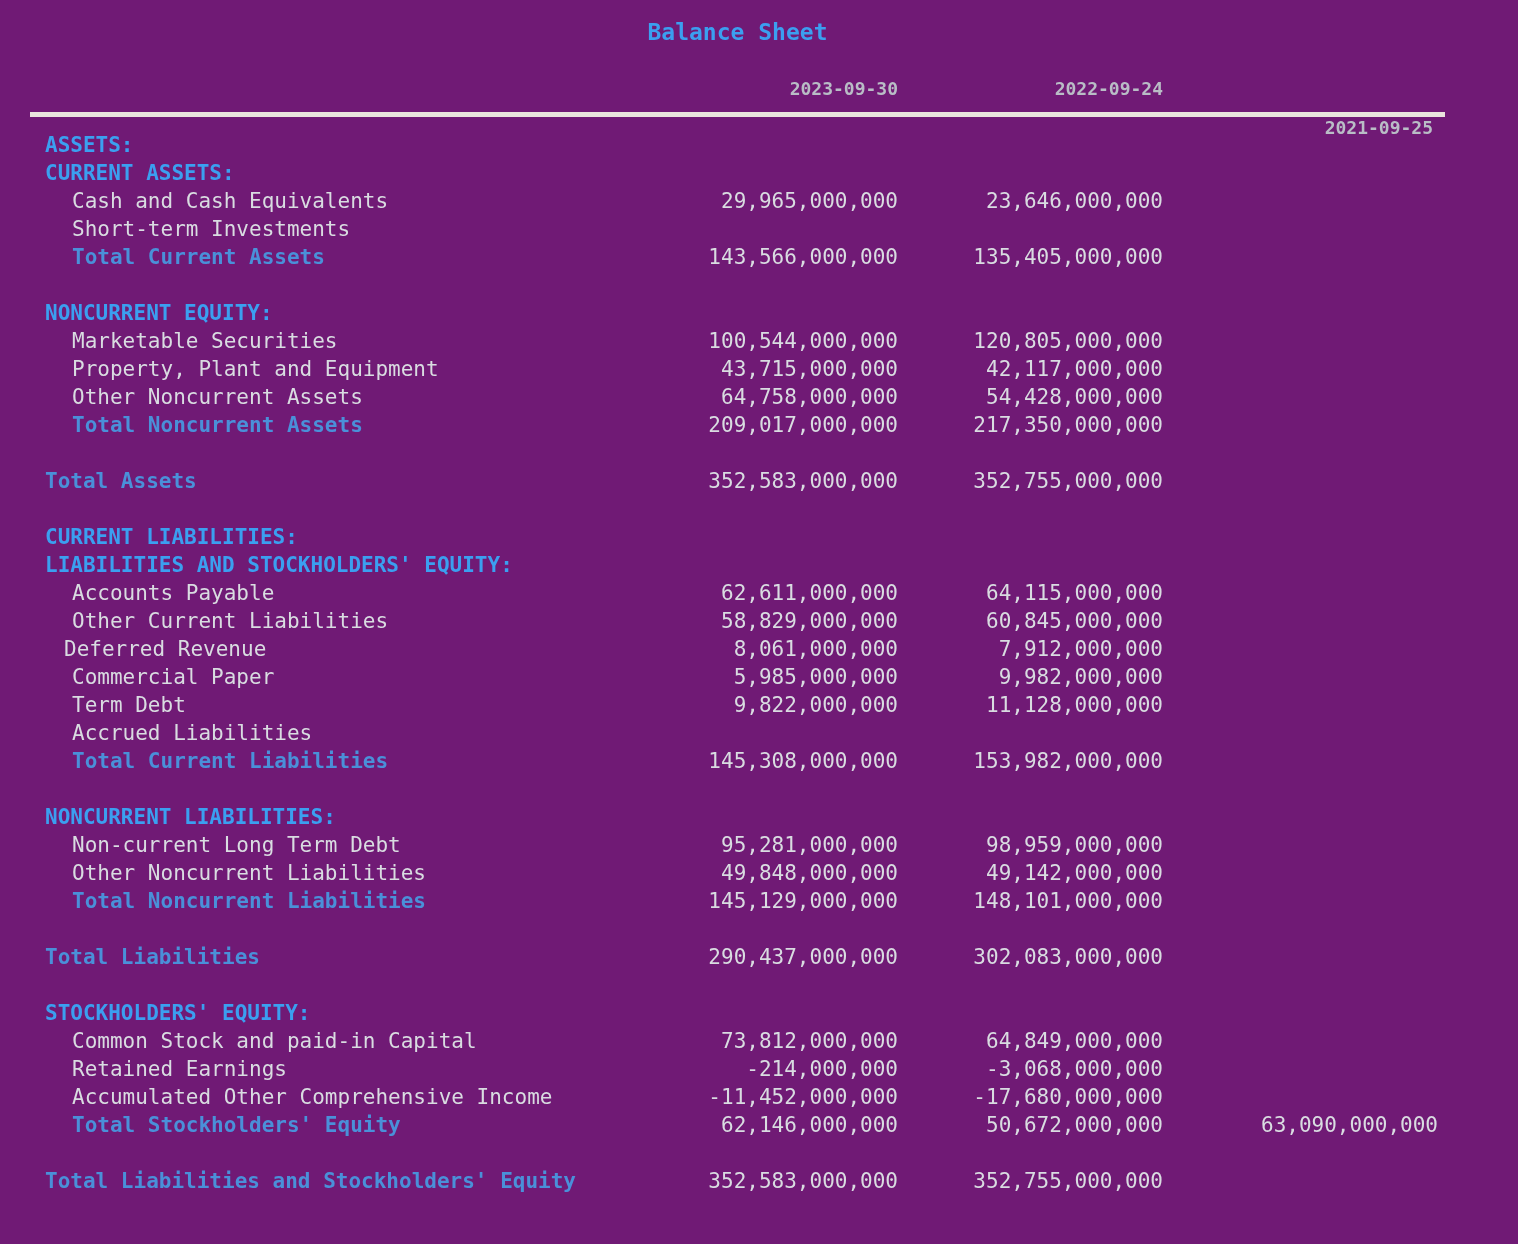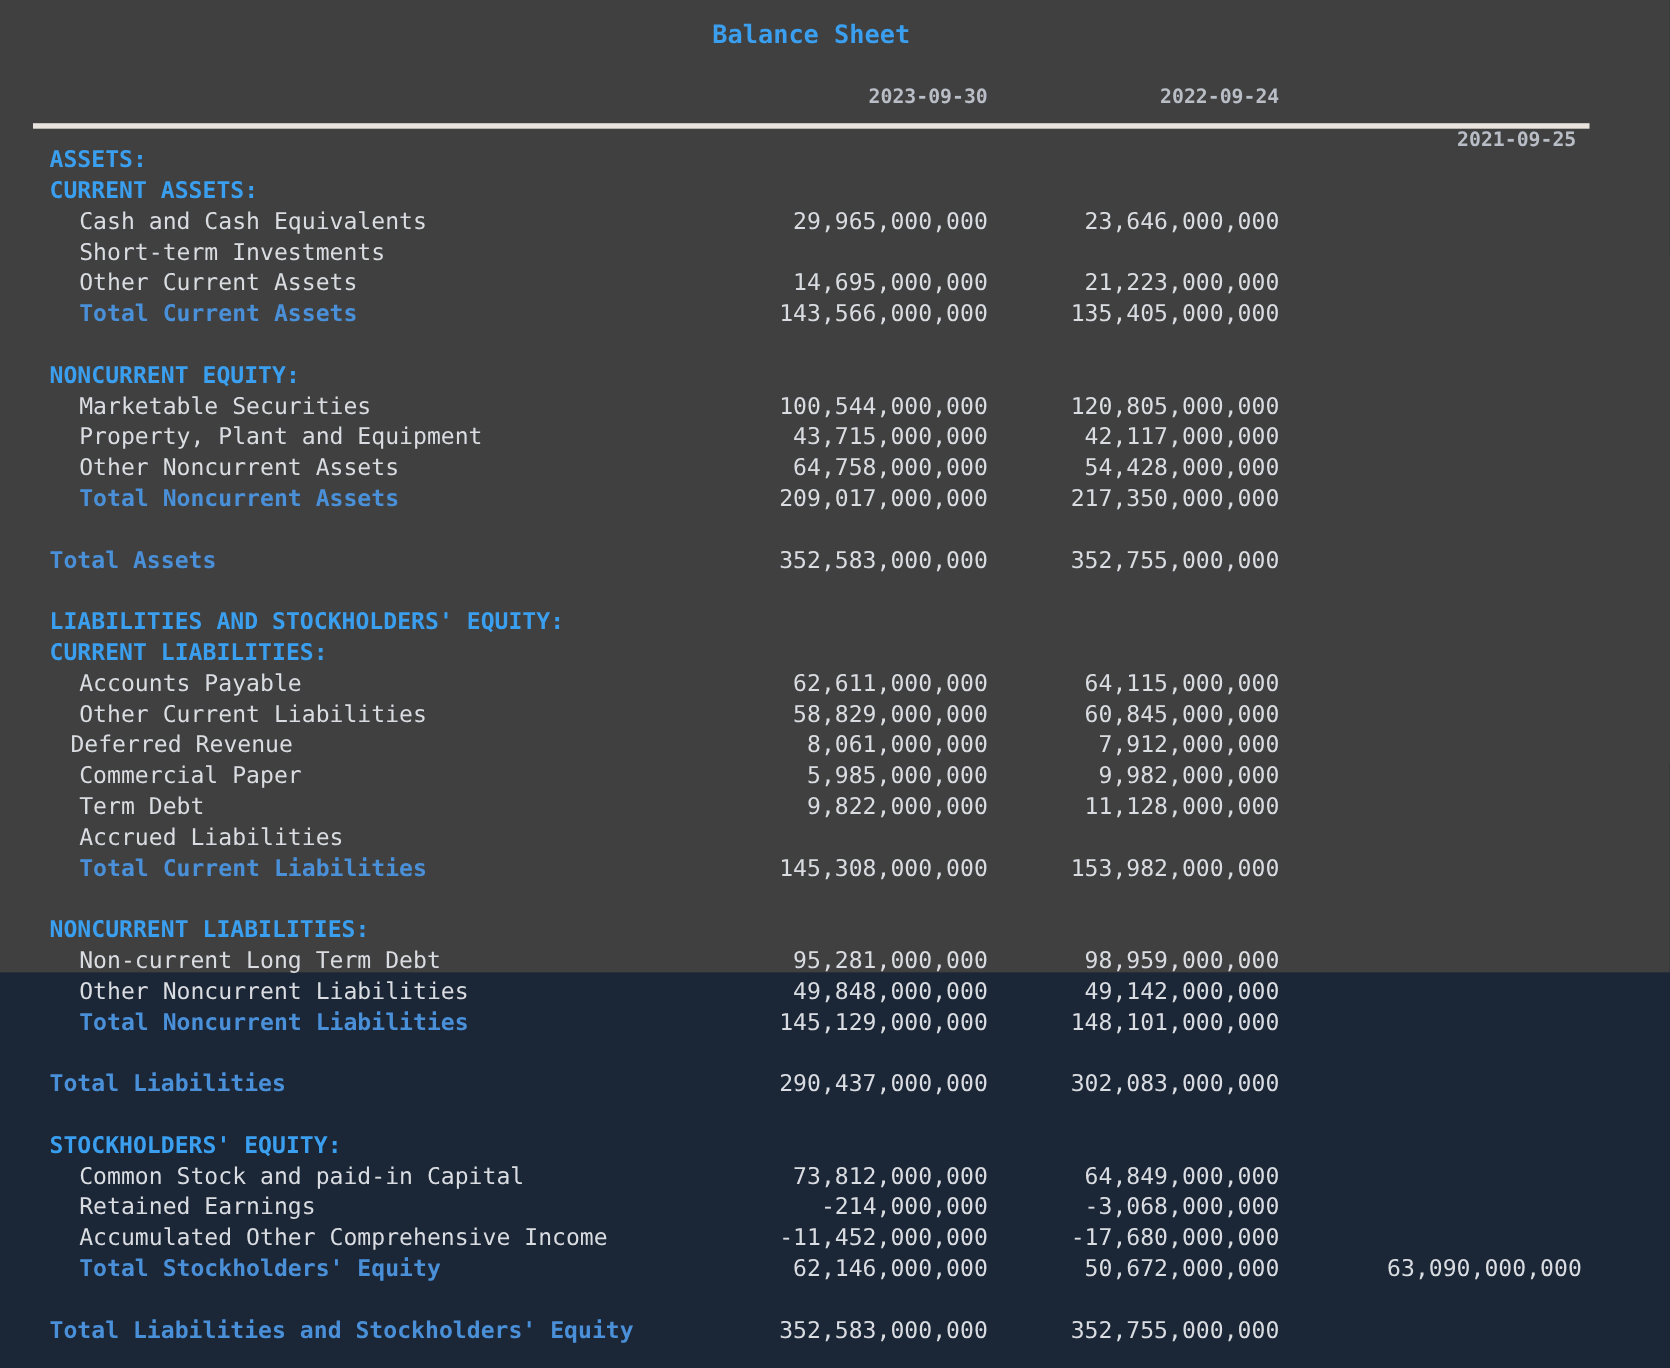--- a/index.html
+++ b/index.html
@@ -10,22 +10,22 @@
   body {
     width: 1518px;
     height: 1244px;
     overflow: hidden;
     font-family: "DejaVu Sans Mono", "Liberation Mono", monospace;
   }
 
   #sheet {
     position: relative;
     width: 1518px;
-    height: 884px;
-    background: #404040;
+    height: 1244px;
+    background: #701a75;
     box-sizing: border-box;
   }
 
   
   .title {
     position: absolute;
     top: 18px;
     left: 0;
     width: 1475px;
     text-align: center;
@@ -135,33 +135,32 @@
     <div class="colhead c3">2021-09-25</div>
   </div>
 
   <div class="rule"></div>
 
   <div class="rows" id="rows">
       <div class="row"><div class="label lbl-section" style="left: 45px;">ASSETS:</div></div>
       <div class="row"><div class="label lbl-section" style="left: 45px;">CURRENT ASSETS:</div></div>
       <div class="row"><div class="label lbl-item" style="left: 72px;">Cash and Cash Equivalents</div><div class="val c1">29,965,000,000</div><div class="val c2">23,646,000,000</div></div>
       <div class="row"><div class="label lbl-item" style="left: 72px;">Short-term Investments</div></div>
-      <div class="row"><div class="label lbl-item" style="left: 72px;">Other Current Assets</div><div class="val c1">14,695,000,000</div><div class="val c2">21,223,000,000</div></div>
       <div class="row"><div class="label lbl-subtotal" style="left: 72px;">Total Current Assets</div><div class="val c1">143,566,000,000</div><div class="val c2">135,405,000,000</div></div>
       <div class="row spacer"></div>
       <div class="row"><div class="label lbl-section" style="left: 45px;">NONCURRENT EQUITY:</div></div>
       <div class="row"><div class="label lbl-item" style="left: 72px;">Marketable Securities</div><div class="val c1">100,544,000,000</div><div class="val c2">120,805,000,000</div></div>
       <div class="row"><div class="label lbl-item" style="left: 72px;">Property, Plant and Equipment</div><div class="val c1">43,715,000,000</div><div class="val c2">42,117,000,000</div></div>
       <div class="row"><div class="label lbl-item" style="left: 72px;">Other Noncurrent Assets</div><div class="val c1">64,758,000,000</div><div class="val c2">54,428,000,000</div></div>
       <div class="row"><div class="label lbl-subtotal" style="left: 72px;">Total Noncurrent Assets</div><div class="val c1">209,017,000,000</div><div class="val c2">217,350,000,000</div></div>
       <div class="row spacer"></div>
       <div class="row"><div class="label lbl-total" style="left: 45px;">Total Assets</div><div class="val c1">352,583,000,000</div><div class="val c2">352,755,000,000</div></div>
       <div class="row spacer"></div>
+      <div class="row"><div class="label lbl-section" style="left: 45px;">CURRENT LIABILITIES:</div></div>
       <div class="row"><div class="label lbl-section" style="left: 45px;">LIABILITIES AND STOCKHOLDERS' EQUITY:</div></div>
-      <div class="row"><div class="label lbl-section" style="left: 45px;">CURRENT LIABILITIES:</div></div>
       <div class="row"><div class="label lbl-item" style="left: 72px;">Accounts Payable</div><div class="val c1">62,611,000,000</div><div class="val c2">64,115,000,000</div></div>
       <div class="row"><div class="label lbl-item" style="left: 72px;">Other Current Liabilities</div><div class="val c1">58,829,000,000</div><div class="val c2">60,845,000,000</div></div>
       <div class="row"><div class="label lbl-item" style="left: 64px;">Deferred Revenue</div><div class="val c1">8,061,000,000</div><div class="val c2">7,912,000,000</div></div>
       <div class="row"><div class="label lbl-item" style="left: 72px;">Commercial Paper</div><div class="val c1">5,985,000,000</div><div class="val c2">9,982,000,000</div></div>
       <div class="row"><div class="label lbl-item" style="left: 72px;">Term Debt</div><div class="val c1">9,822,000,000</div><div class="val c2">11,128,000,000</div></div>
       <div class="row"><div class="label lbl-item" style="left: 72px;">Accrued Liabilities</div></div>
       <div class="row"><div class="label lbl-subtotal" style="left: 72px;">Total Current Liabilities</div><div class="val c1">145,308,000,000</div><div class="val c2">153,982,000,000</div></div>
       <div class="row spacer"></div>
       <div class="row"><div class="label lbl-section" style="left: 45px;">NONCURRENT LIABILITIES:</div></div>
       <div class="row"><div class="label lbl-item" style="left: 72px;">Non-current Long Term Debt</div><div class="val c1">95,281,000,000</div><div class="val c2">98,959,000,000</div></div>

